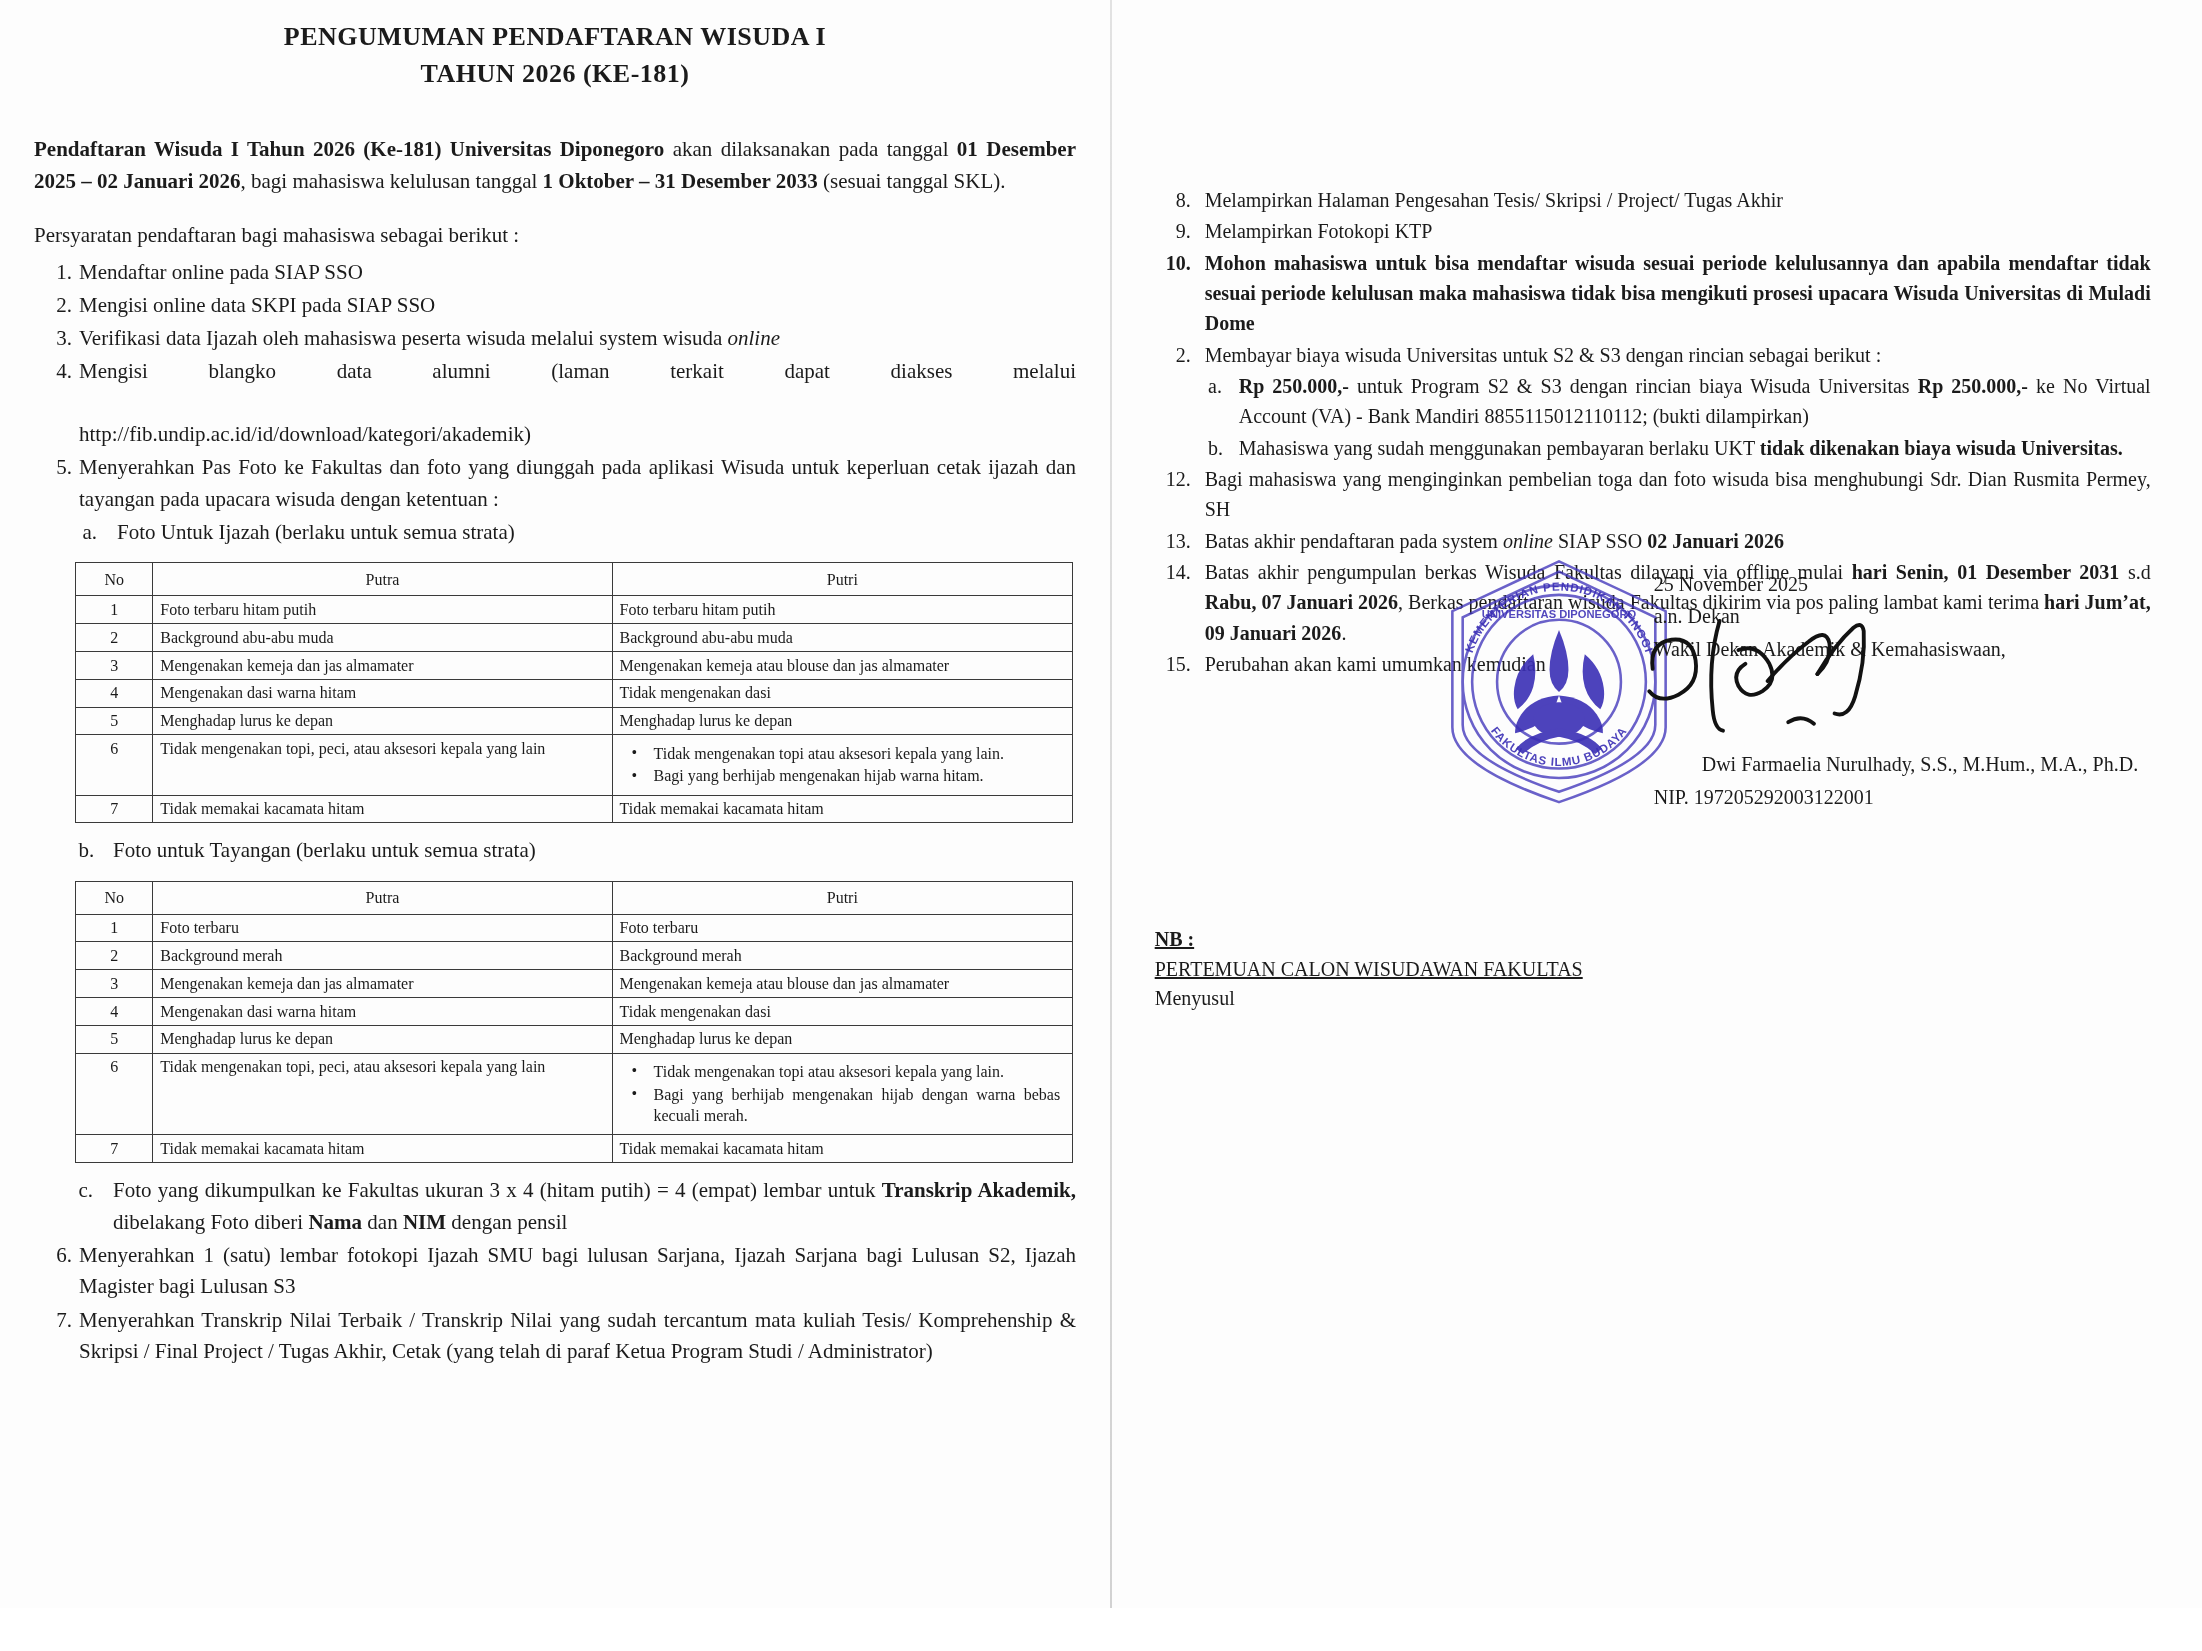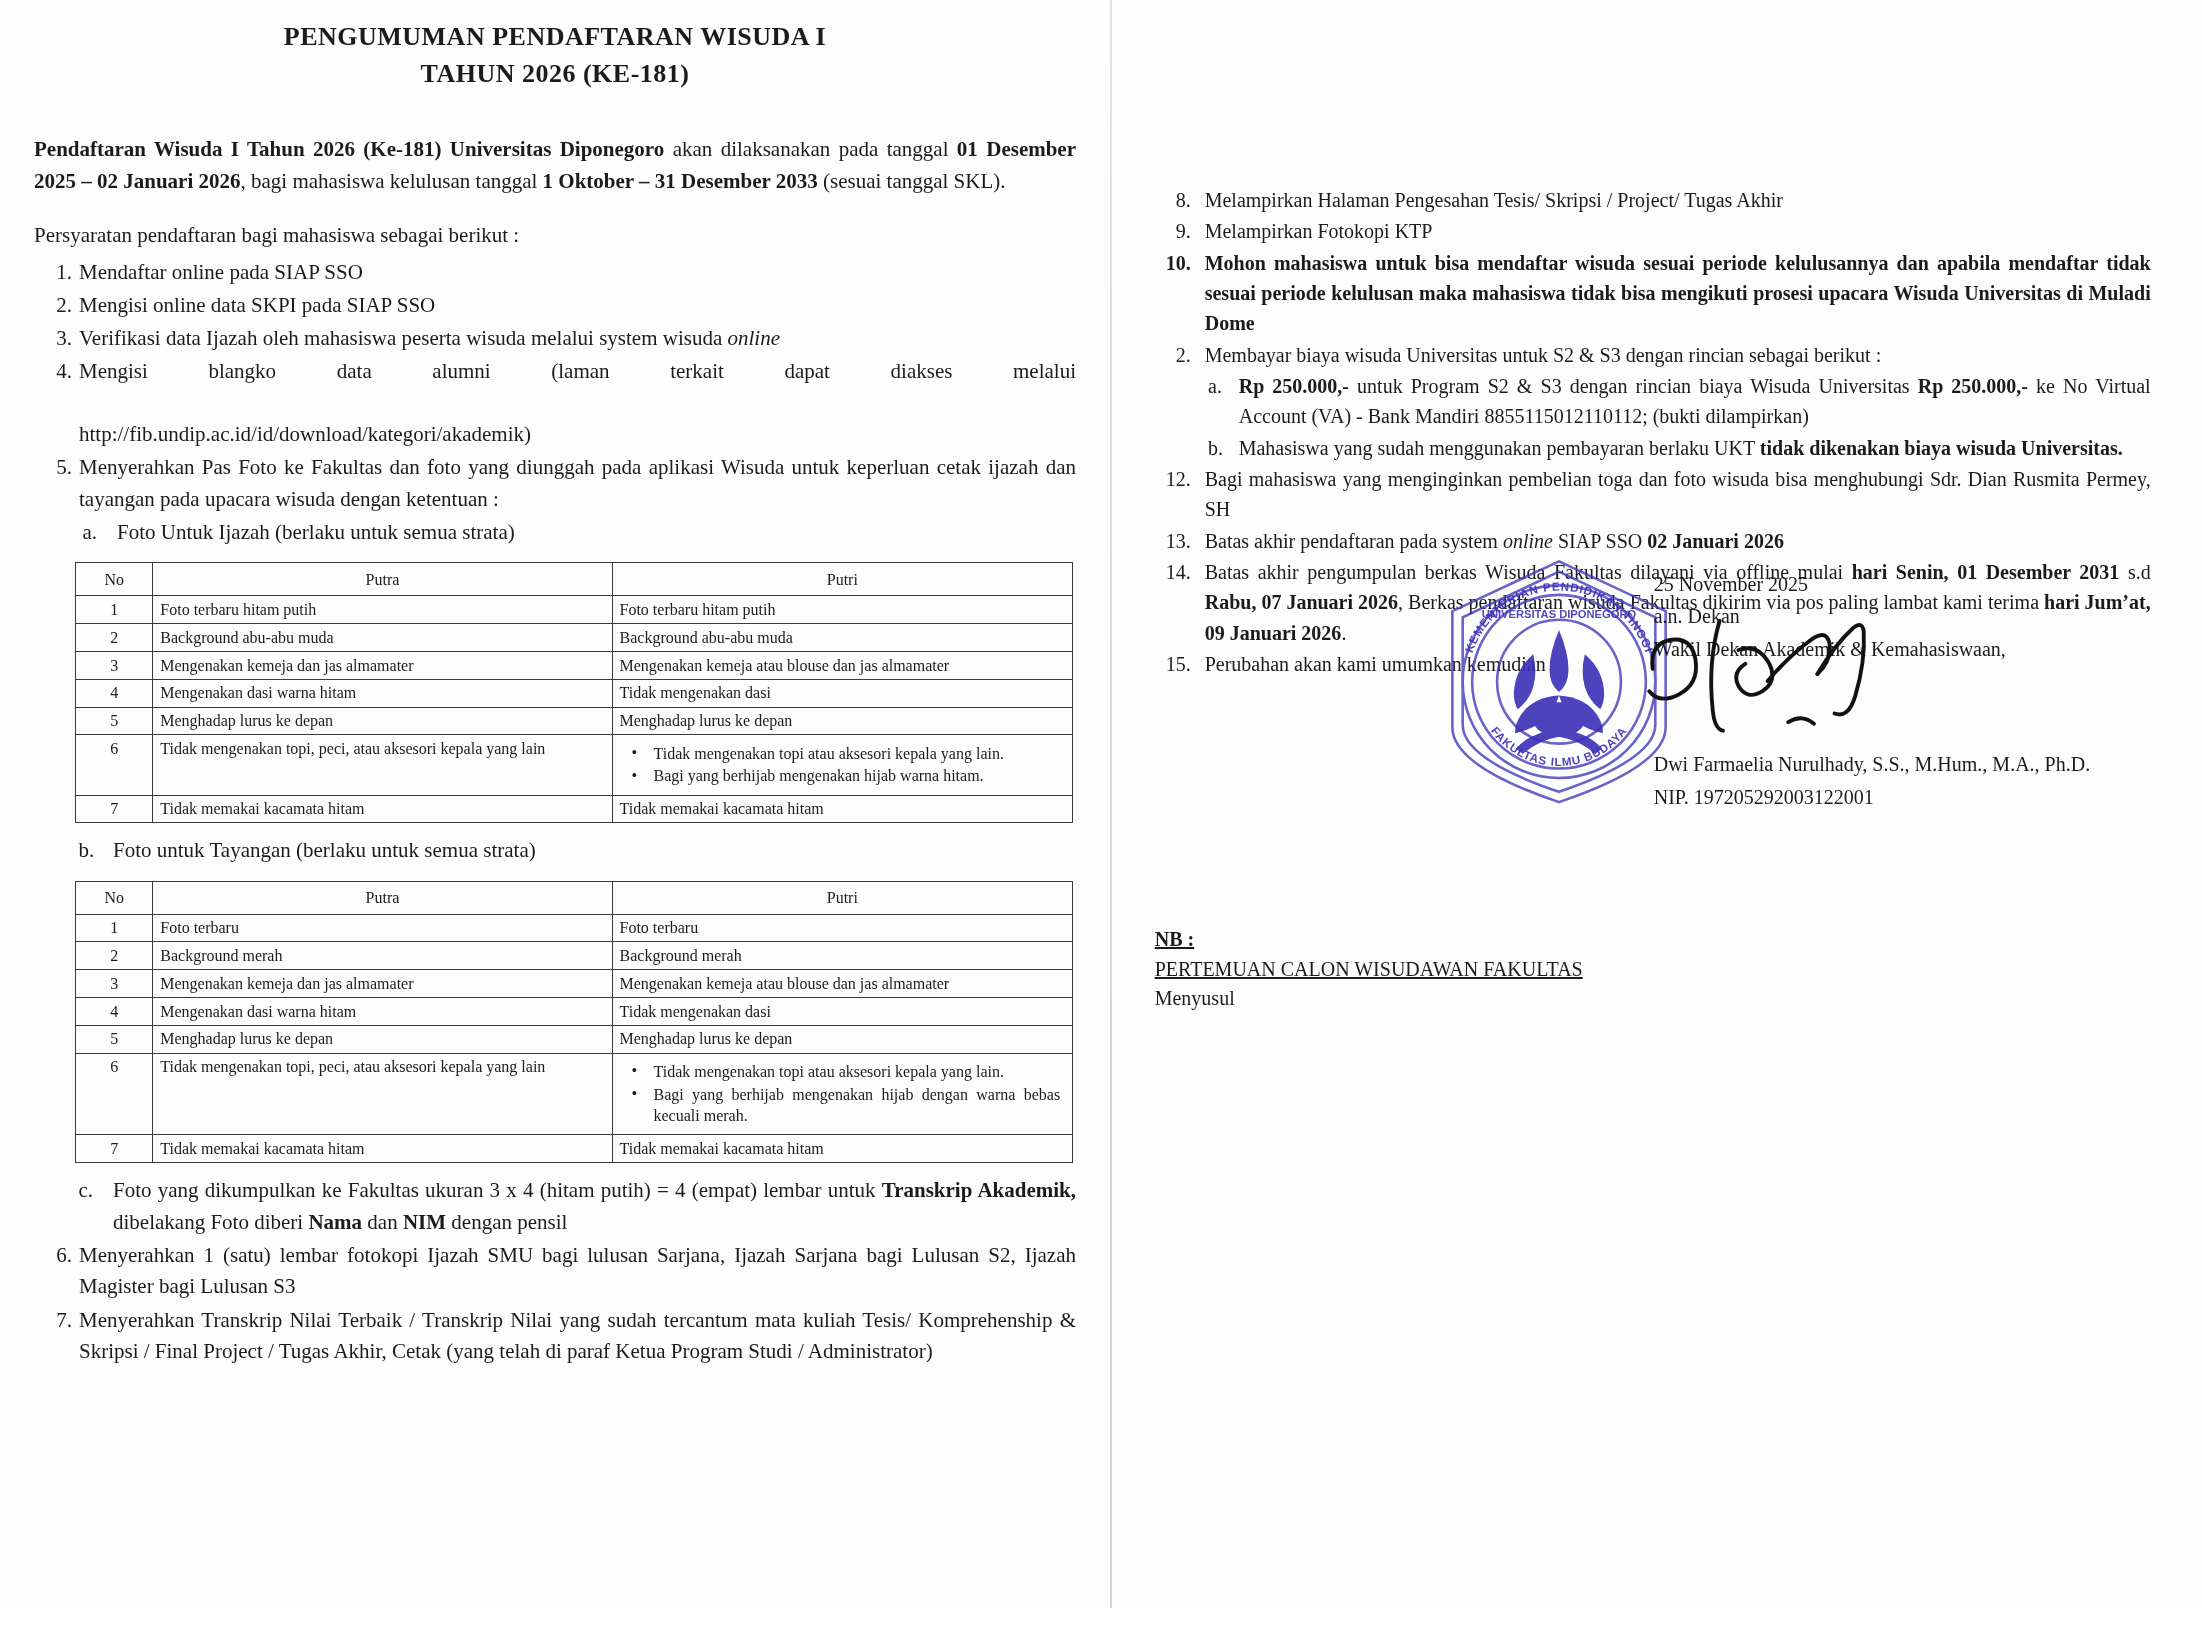--- a/index.html
+++ b/index.html
@@ -196,21 +196,21 @@
 
   
   .sign-block {
     position: absolute;
     left: 542px;
     top: 568px;
     font-size: 20px;
     line-height: 1.62;
     white-space: nowrap;
   }
-  .sign-block .name { margin-top: 83px; }
+  .sign-block .name { margin-top: 83px; margin-left: 48px; }
   .stamp {
     position: absolute;
     left: 318px;
     top: 551px;
     width: 258px;
     height: 258px;
     pointer-events: none;
   }
   .sig-scribble {
     position: absolute;

